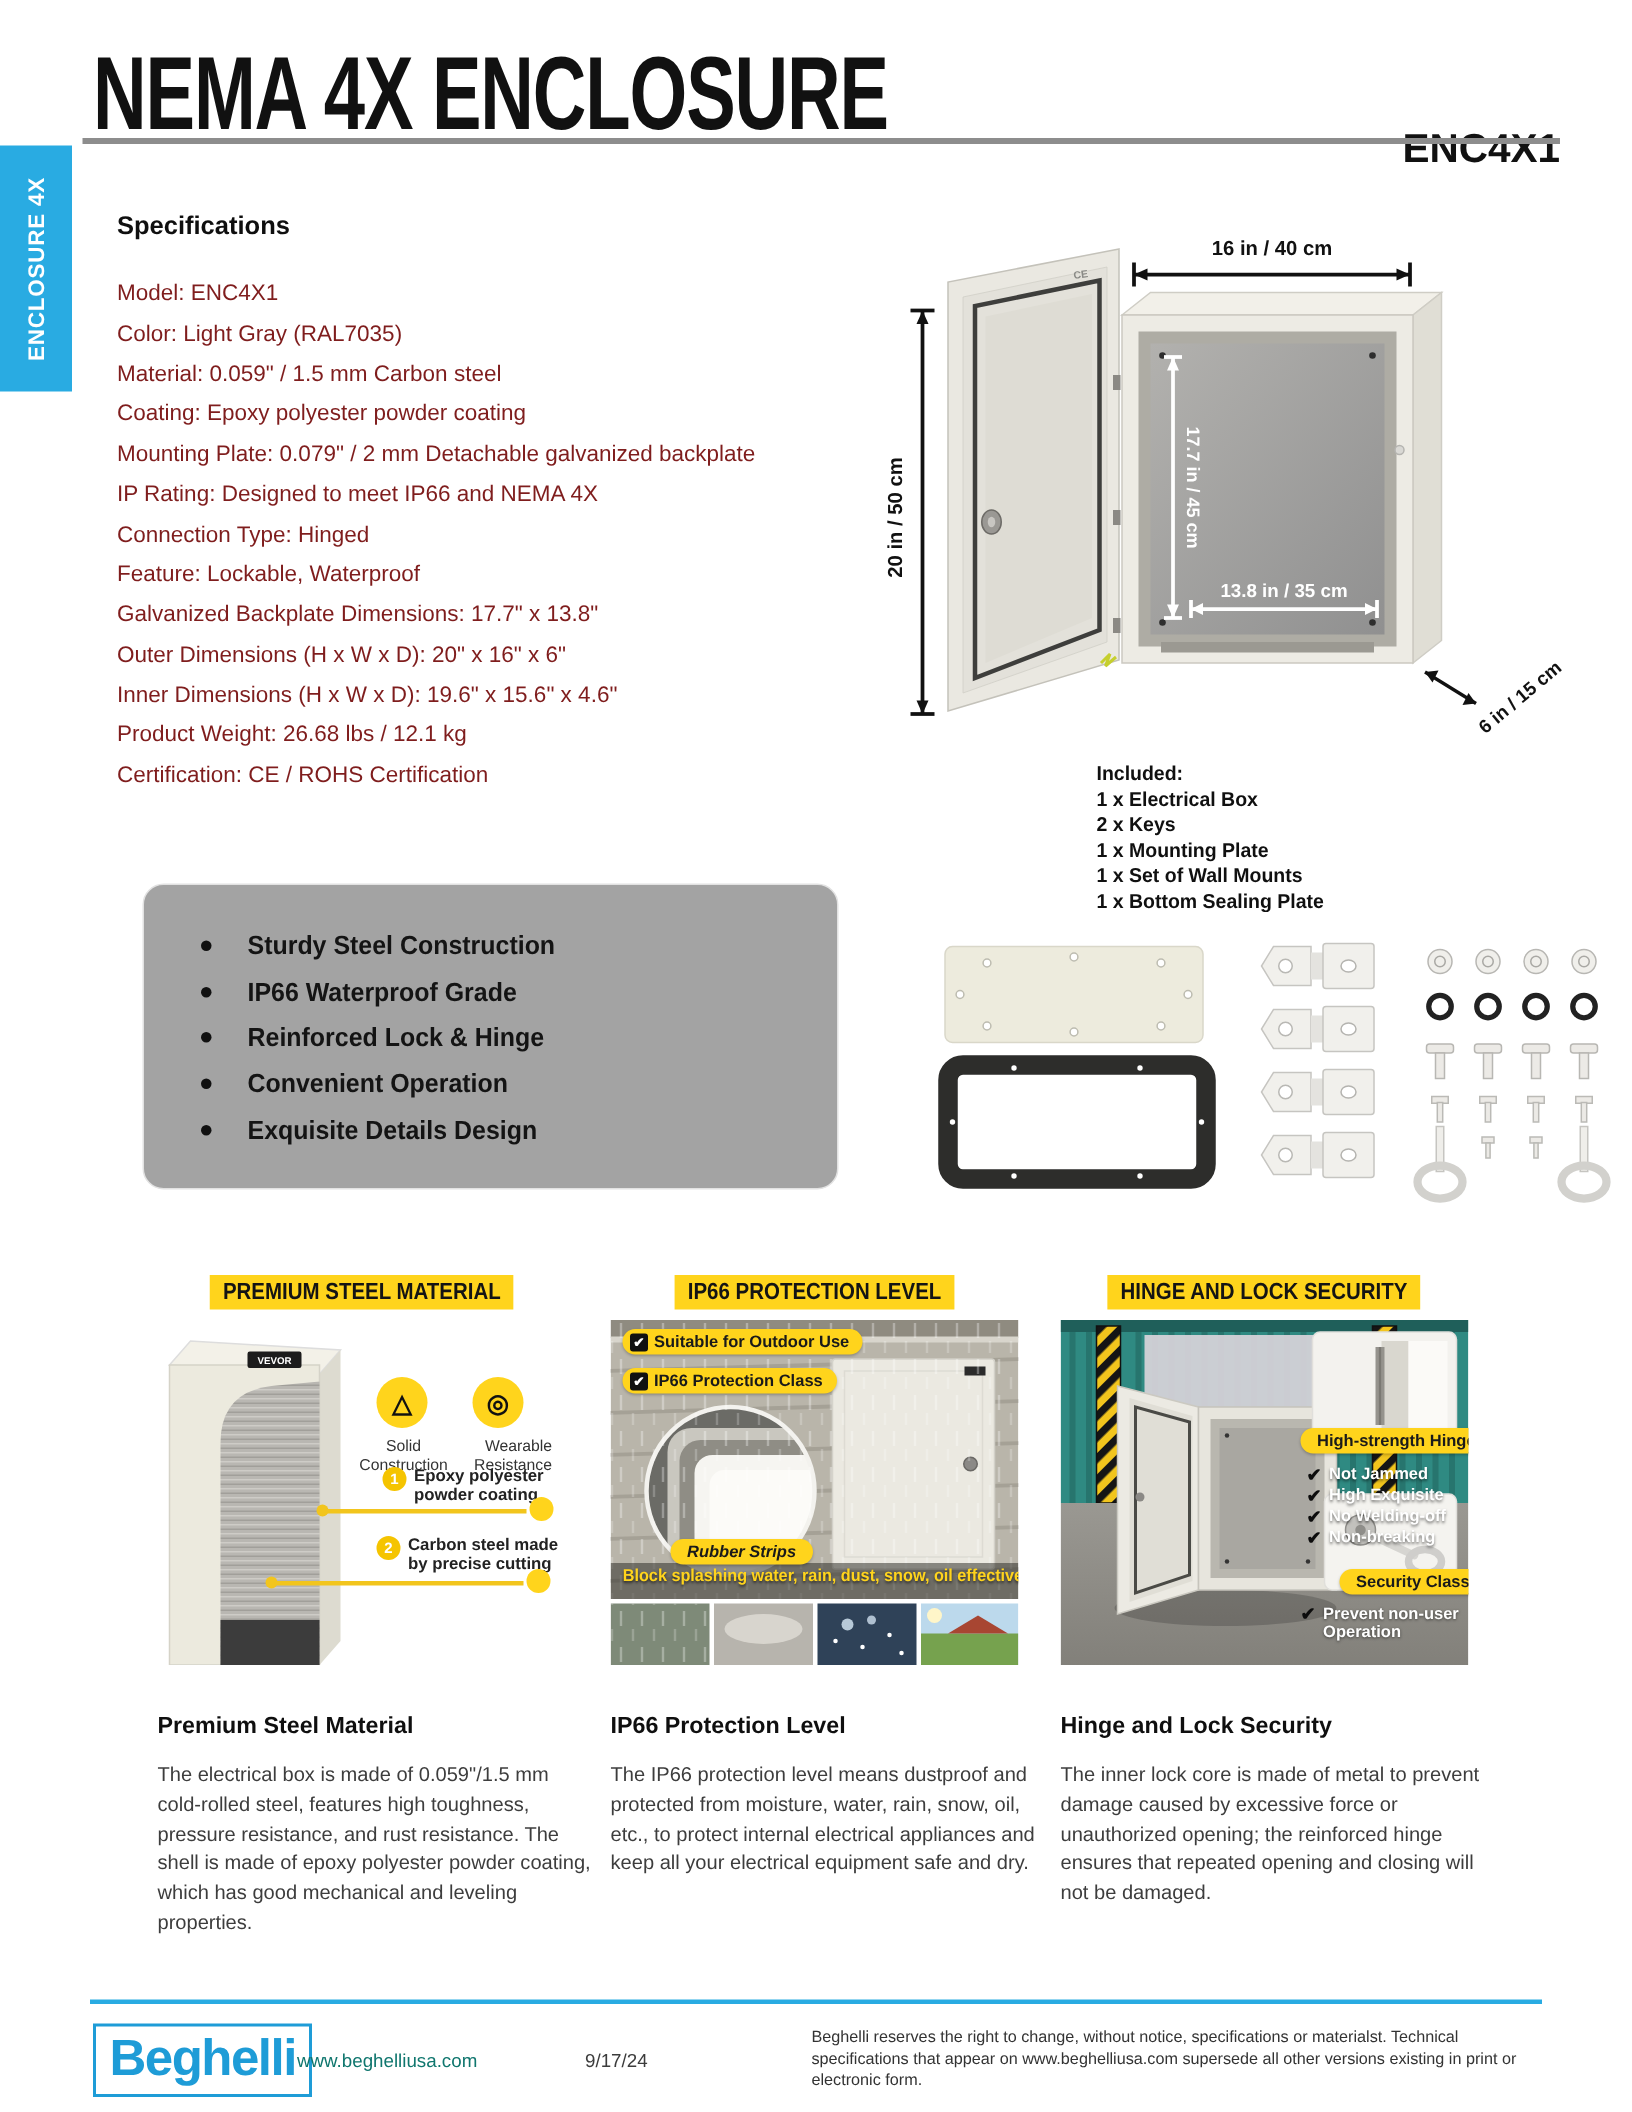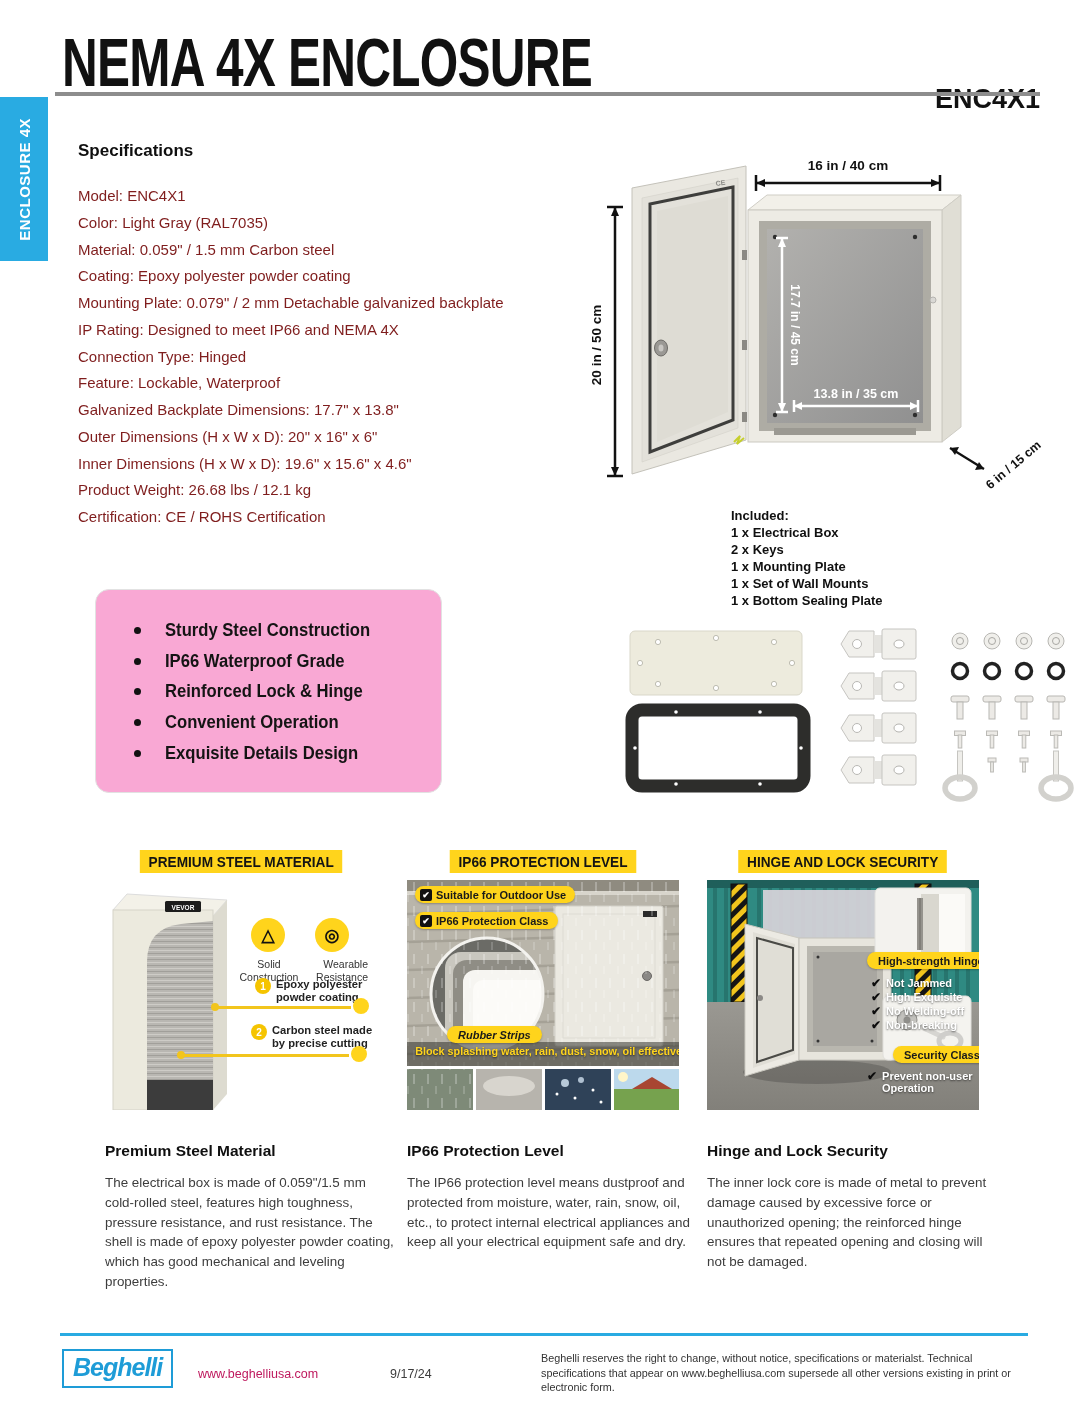--- a/index.html
+++ b/index.html
@@ -20,21 +20,21 @@
 
   
   .spec-head{left:78px;top:141px;font-weight:bold;font-size:17px;color:#0f0f0f;}
   .spec-list{left:78px;top:183px;font-size:15px;line-height:26.75px;color:#7f1d1d;}
 
   
   .included{left:731px;top:507px;font-size:13.4px;font-weight:bold;line-height:17.1px;
         color:#101010;transform:scaleX(.97);transform-origin:left top;white-space:nowrap;}
 
   
-  .features{left:95px;top:589px;width:347px;height:204px;background:#f9a8d4;
+  .features{left:95px;top:589px;width:464px;height:204px;background:#a3a3a3;
         border:1px solid #e2e2e2;border-radius:14px;box-sizing:border-box;padding:25px 0 0 38px;}
   .feat-row{display:flex;align-items:center;height:30.7px;}
   .feat-dot{width:7px;height:7px;border-radius:50%;background:#111;margin-right:24px;flex:none;}
   .feat-row span.t{font-weight:bold;font-size:17.5px;color:#141414;
         transform:scaleX(.95);transform-origin:left center;white-space:nowrap;}
 
   
   .panel{position:absolute;top:850px;width:272px;}
   .banner-wrap{text-align:center;height:24px;}
   .banner{display:inline-block;background:#FFD41C;color:#141414;font-weight:bold;
@@ -70,22 +70,22 @@
   .wcheck .mk{color:#0c0c0c;font-size:12px;line-height:12px;text-shadow:none;flex:none;}
 
   
   .col{position:absolute;top:1142px;width:292px;}
   .col h3{margin:0;font-size:15.5px;font-weight:bold;color:#0f0f0f;}
   .col p{margin:13px 0 0;font-size:13.4px;line-height:19.8px;color:#3d3d3d;}
 
   
   .foot-line{left:60px;top:1333px;width:968px;height:3px;background:#29ABE2;}
   .logo{left:62px;top:1349px;border:2px solid #1E9CD7;padding:2px 9px 4px;color:#1E9CD7;
-        font-weight:bold;font-style:italic;font-size:25px;letter-spacing:-1px;}
-  .foot-url{left:198px;top:1367px;font-size:12.5px;color:#be185d;}
+        font-weight:bold;font-size:34px;letter-spacing:-1px;}
+  .foot-url{left:198px;top:1367px;font-size:12.5px;color:#0f766e;}
   .foot-date{left:390px;top:1367px;font-size:12.5px;color:#3c3c3c;}
   .foot-disc{left:541px;top:1351px;width:495px;font-size:10.8px;line-height:14.6px;color:#333;}
 </style>
 </head>
 <body>
 
 <div class="page">
 
   <div class="abs title"><span>NEMA 4X ENCLOSURE</span></div>
   <div class="abs model-code">ENC4X1</div>

